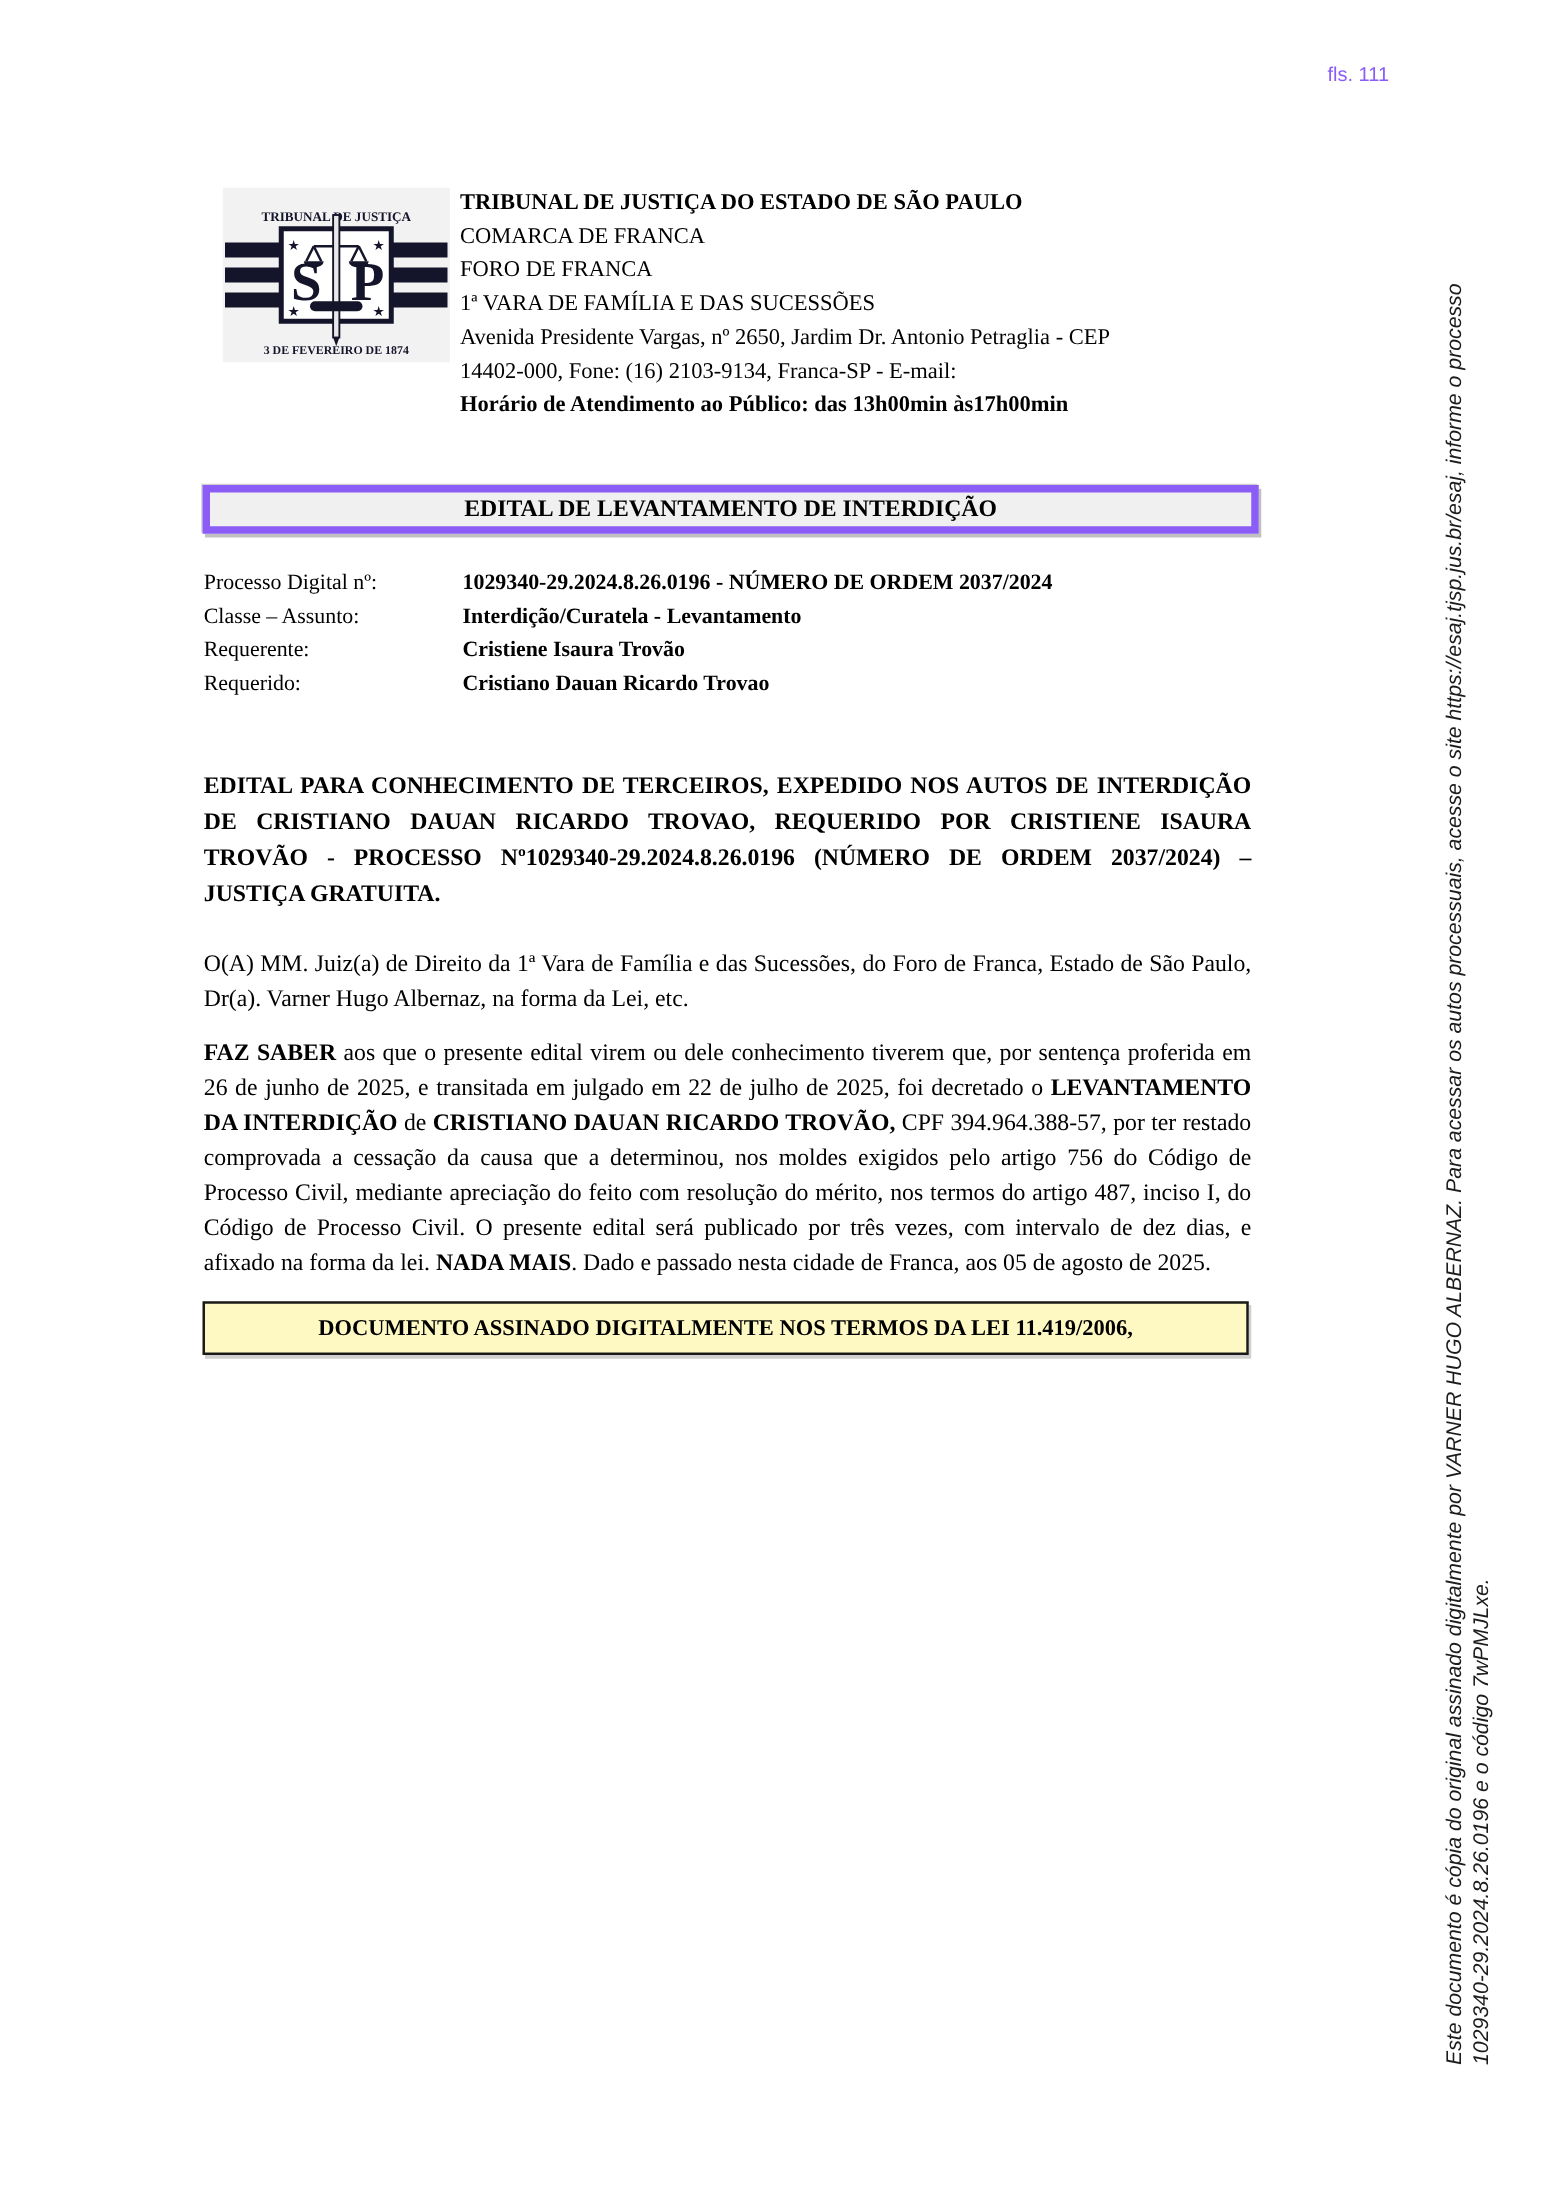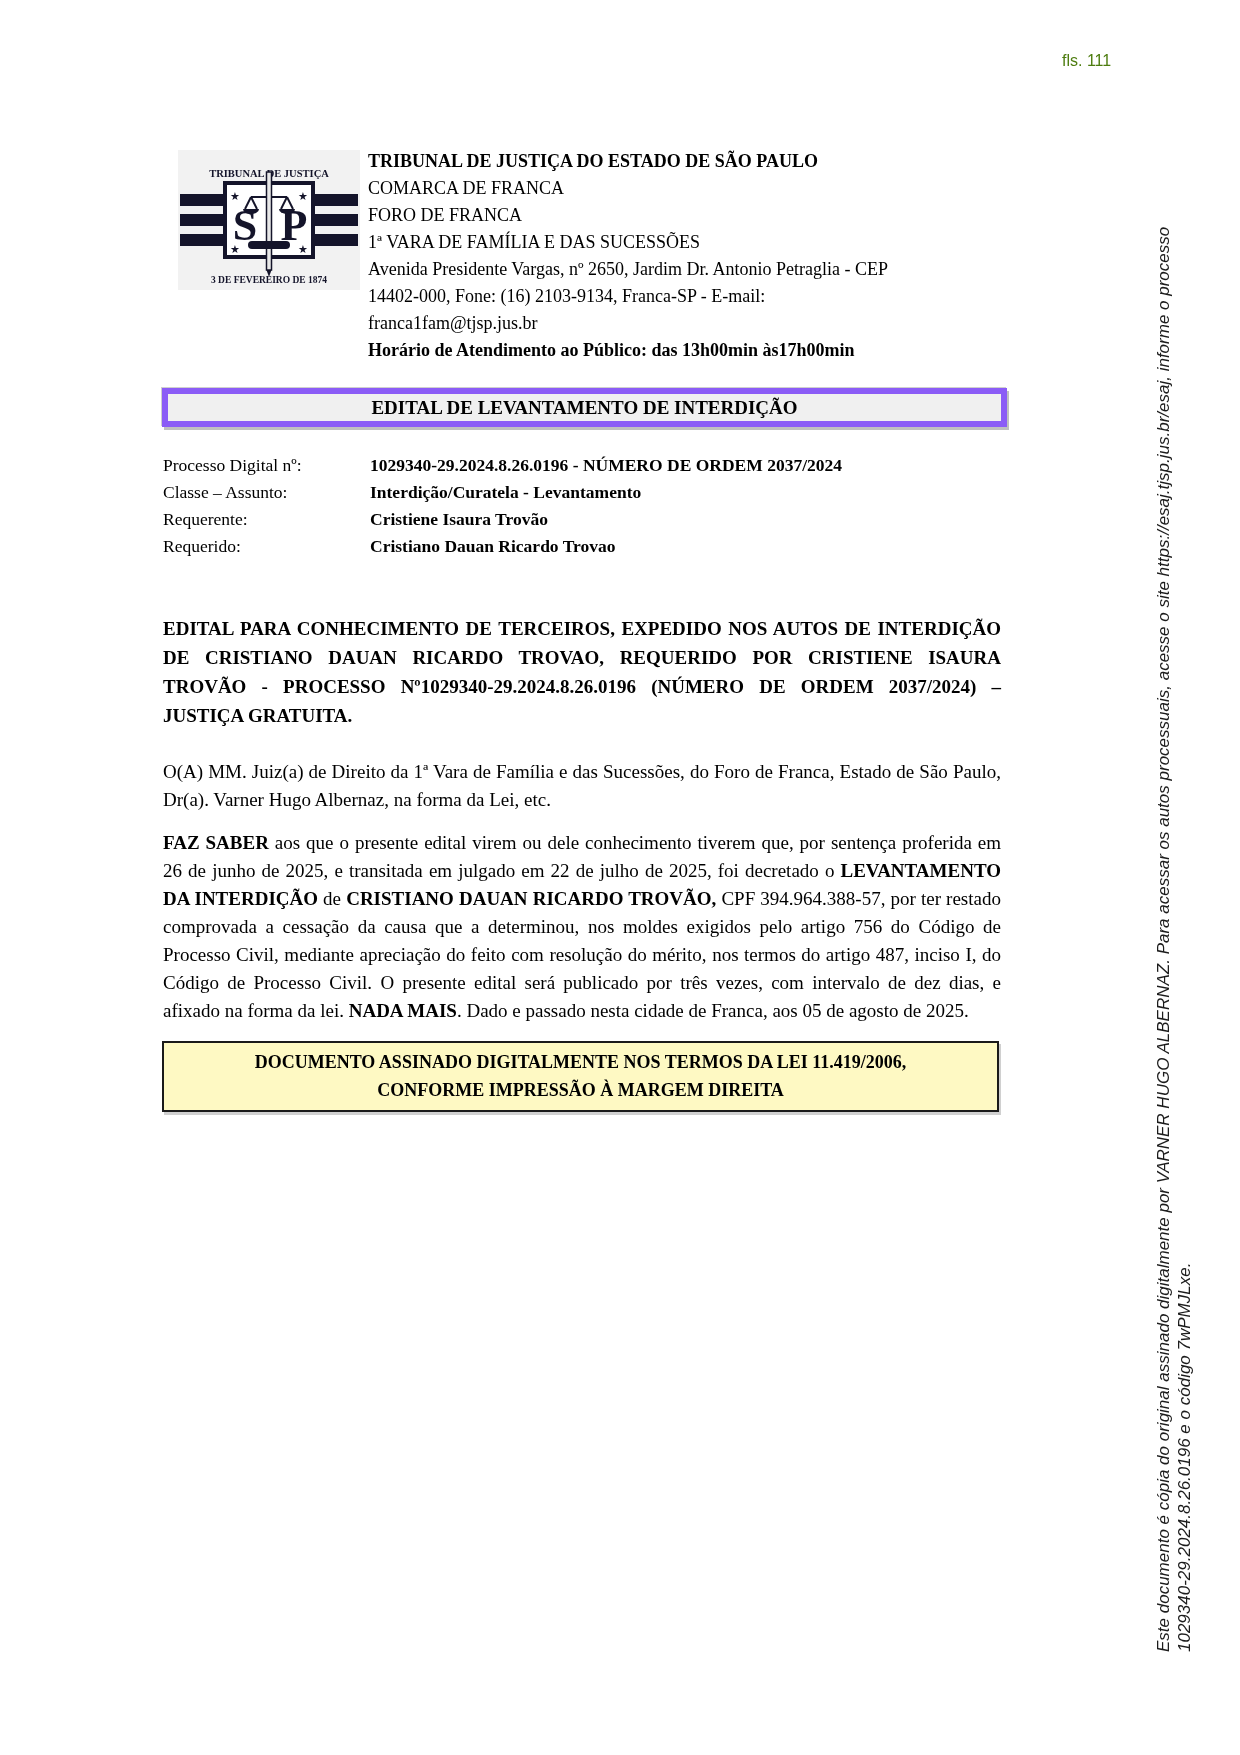--- a/index.html
+++ b/index.html
@@ -2,21 +2,21 @@
 <html><head>
 <meta charset="utf-8">
 <style>
   html,body{margin:0;padding:0;}
   body{
     width:1240px;height:1755px;background:#ffffff;position:relative;
     font-family:"Liberation Serif",serif;color:#000;overflow:hidden;
   }
   .folio{
     position:absolute;left:1062px;top:52px;
-    font-family:"Liberation Sans",sans-serif;font-size:16px;color:#4d7c0f;
+    font-family:"Liberation Sans",sans-serif;font-size:16px;color:#8b5cf6;
   }
   .logo-wrap{position:absolute;left:178px;top:150px;width:182px;height:140px;}
   .header-text{position:absolute;left:368px;top:148px;width:640px;font-size:18px;line-height:27px;}
   .header-text .b{font-weight:bold;}
   .title-bar{
     position:absolute;left:162px;top:388px;width:833px;height:27px;
     background:#f0f0f0;border:6px solid #8b5cf6;
     box-shadow:2px 3px 0 rgba(140,140,140,.55), -1px -1px 0 #cfcfcf;
     text-align:center;font-weight:bold;font-size:19px;line-height:27px;
   }
@@ -87,21 +87,20 @@
   </svg>
 </div>
 
 <div class="header-text">
   <div class="b">TRIBUNAL DE JUSTIÇA DO ESTADO DE SÃO PAULO</div>
   <div>COMARCA DE FRANCA</div>
   <div>FORO DE FRANCA</div>
   <div>1ª VARA DE FAMÍLIA E DAS SUCESSÕES</div>
   <div>Avenida Presidente Vargas, nº 2650, Jardim Dr. Antonio Petraglia - CEP</div>
   <div>14402-000, Fone: (16) 2103-9134, Franca-SP - E-mail:</div>
-  <div>franca1fam@tjsp.jus.br</div>
   <div class="b">Horário de Atendimento ao Público: das 13h00min às17h00min</div>
 </div>
 
 <div class="title-bar">EDITAL DE LEVANTAMENTO DE INTERDIÇÃO</div>
 
 <div class="case-info">
   <div class="case-row">
     <span class="lbl">Processo Digital nº:</span>
     <span class="val">1029340-29.2024.8.26.0196 - NÚMERO DE ORDEM 2037/2024</span>
   </div>
@@ -118,19 +117,18 @@
     <span class="val">Cristiano Dauan Ricardo Trovao</span>
   </div>
 </div>
 
 <div class="para edital-heading">EDITAL PARA CONHECIMENTO DE TERCEIROS, EXPEDIDO NOS AUTOS DE INTERDIÇÃO DE CRISTIANO DAUAN RICARDO TROVAO, REQUERIDO POR CRISTIENE ISAURA TROVÃO - PROCESSO Nº1029340-29.2024.8.26.0196 (NÚMERO DE ORDEM 2037/2024) – JUSTIÇA GRATUITA.</div>
 <div class="para judge-para">O(A) MM. Juiz(a) de Direito da 1ª Vara de Família e das Sucessões, do Foro de Franca, Estado de São Paulo, Dr(a). Varner Hugo Albernaz, na forma da Lei, etc.</div>
 <div class="para faz-saber"><b>FAZ SABER</b><span> aos que o presente edital virem ou dele conhecimento tiverem que, por sentença proferida em 26 de junho de 2025, e transitada em julgado em 22 de julho de 2025, foi decretado o </span><b>LEVANTAMENTO DA  INTERDIÇÃO</b><span> de </span><b>CRISTIANO DAUAN RICARDO TROVÃO,</b><span> CPF 394.964.388-57, por ter restado comprovada a cessação da causa que a determinou, nos moldes exigidos pelo artigo 756 do Código de Processo Civil, mediante apreciação do feito com resolução do mérito, nos termos do artigo 487, inciso I, do Código de Processo Civil. O presente edital será publicado por três vezes, com intervalo de dez dias, e afixado na forma da lei. </span><b>NADA MAIS</b><span>. Dado e passado nesta cidade de Franca, aos 05 de agosto de 2025.</span></div>
 
 <div class="sig-box">
   <div>DOCUMENTO ASSINADO DIGITALMENTE NOS TERMOS DA LEI 11.419/2006,</div>
-  <div>CONFORME IMPRESSÃO À MARGEM DIREITA</div>
 </div>
 
 <div class="margin-note">
   <div>Este documento é cópia do original assinado digitalmente por VARNER HUGO ALBERNAZ. Para acessar os autos processuais, acesse o site https://esaj.tjsp.jus.br/esaj, informe o processo</div>
   <div>1029340-29.2024.8.26.0196 e o código 7wPMJLxe.</div>
 </div>
 
 </body></html>

